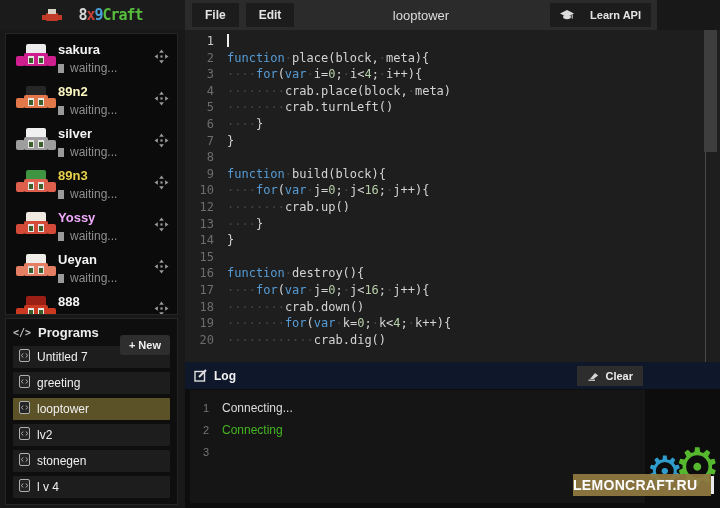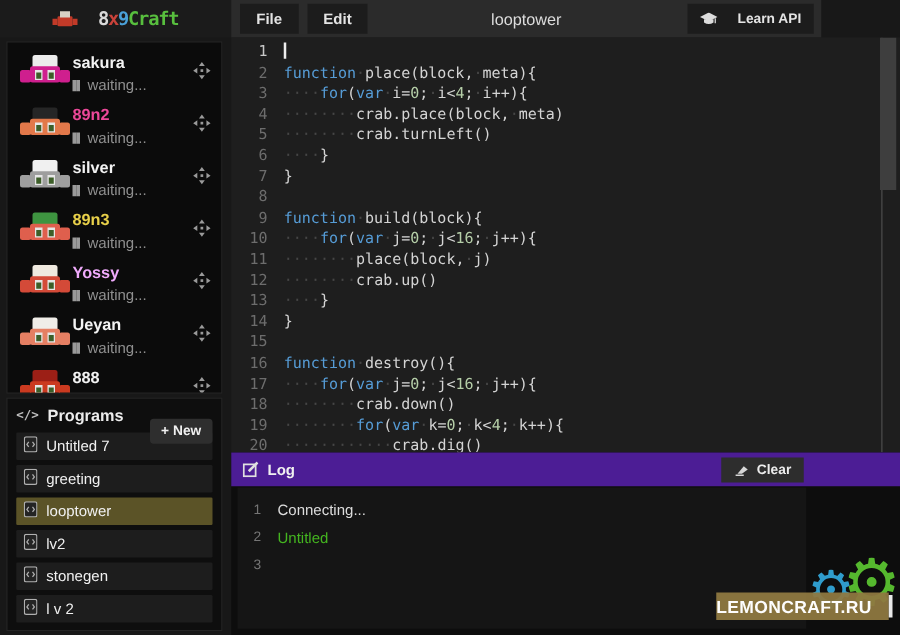--- a/index.html
+++ b/index.html
@@ -58,21 +58,21 @@
     font-size:12px; padding-top:3px; }
   .code-line { height:16.6px; line-height:16.6px; white-space:pre; }
   .ln { display:inline-block; width:42px; padding-right:13px; text-align:right; color:#6d6d6d; }
   .ln.active { color:#c8c8c8; }
   .k{color:#569cd6} .n{color:#b5cea8} .d{color:#d4d4d4} .ws{color:#464646}
   .cursor { display:inline-block; width:2px; height:13px; background:#ededed; margin-bottom:-2px; }
   .ed-rule { position:absolute; right:14px; top:0; width:1px; height:332px; background:rgba(140,140,140,.4); }
   .ed-thumb { position:absolute; right:3px; top:0; width:13px; height:122px; background:#3e3e3e; }
   
   .log { position:absolute; left:185px; top:362px; width:535px; height:146px; background:#0d0d0d; }
-  .log-header { height:27px; background:#4c1d95; display:flex; align-items:center; gap:7px;
+  .log-header { height:27px; background:#0f172a; display:flex; align-items:center; gap:7px;
     padding:0 9px; color:#f0f0f0; font-size:12px; font-weight:bold; }
   .clear-btn { margin-left:auto; margin-right:68px; background:#2d2d2d; color:#ececec;
     font-size:11px; font-weight:bold; height:20px; padding:0 10px; display:flex; align-items:center; gap:6px; }
   .log-body { position:absolute; left:5px; top:28px; width:455px; height:113px;
     background:#151515; padding-top:7px; }
   .log-row { display:flex; align-items:center; height:22px; font-size:12px; }
   .log-num { width:32px; flex:none; text-align:right; padding-right:13px; color:#757575; font-size:11px; }
   .log-text.plain { color:#dcdcdc; }
   .log-text.success { color:#44b520; }
   
@@ -142,21 +142,21 @@
      <span class="head" style="background:#262626"></span>
      <span class="cbody" style="background:#e2784a">
        <span class="eye el">
             <span class="pupil"></span>
           </span>
        <span class="eye er">
             <span class="pupil"></span>
           </span>
      </span>
    </div>
-   <div class="pname" style="color:#ec4899">89n2</div>
+   <div class="pname" style="color:#fef9c3">89n2</div>
    <div class="pstatus">
      <span class="pause"></span>
      <span>waiting...</span>
    </div>
    <span class="move"><svg width="15" height="15" viewBox="0 0 14 14">
   <path d="M7 0.5 L9.2 3.6 H4.8 Z M13.5 7 L10.4 9.2 V4.8 Z M7 13.5 L4.8 10.4 H9.2 Z M0.5 7 L3.6 4.8 V9.2 Z" fill="#9a9a9a"></path>
   <rect x="6" y="6" width="2" height="2" fill="#9a9a9a"></rect>
         </svg></span>
  </div>
  <div class="player-row">
@@ -321,38 +321,37 @@
   <rect x="0.5" y="0.5" width="10" height="12" rx="1.5" fill="#242424" stroke="#b0b0b0"></rect>
   <path d="M4 4.5 L2.5 6.5 L4 8.5 M7 4.5 L8.5 6.5 L7 8.5" fill="none" stroke="#b0b0b0" stroke-width="1"></path>
           </svg></span>
    <span>stonegen</span>
  </div>
  <div class="program-item">
    <span><svg width="11" height="13" viewBox="0 0 11 13">
   <rect x="0.5" y="0.5" width="10" height="12" rx="1.5" fill="#242424" stroke="#b0b0b0"></rect>
   <path d="M4 4.5 L2.5 6.5 L4 8.5 M7 4.5 L8.5 6.5 L7 8.5" fill="none" stroke="#b0b0b0" stroke-width="1"></path>
           </svg></span>
-   <span>l v 2</span>
+   <span>l v 4</span>
  </div>
     </div>
 </div>
 
 <div class="editor">
   <div>
  <div class="code-line"><span class="ln active">1</span><span class="cursor"></span></div>
  <div class="code-line"><span class="ln">2</span><span class="k">function</span><span class="d"><span class="ws">·</span>place(block,<span class="ws">·</span>meta){</span></div>
  <div class="code-line"><span class="ln">3</span><span class="d"><span class="ws">·</span><span class="ws">·</span><span class="ws">·</span><span class="ws">·</span></span><span class="k">for</span><span class="d">(</span><span class="k">var</span><span class="d"><span class="ws">·</span>i=</span><span class="n">0</span><span class="d">;<span class="ws">·</span>i&lt;</span><span class="n">4</span><span class="d">;<span class="ws">·</span>i++){</span></div>
  <div class="code-line"><span class="ln">4</span><span class="d"><span class="ws">·</span><span class="ws">·</span><span class="ws">·</span><span class="ws">·</span><span class="ws">·</span><span class="ws">·</span><span class="ws">·</span><span class="ws">·</span>crab.place(block,<span class="ws">·</span>meta)</span></div>
  <div class="code-line"><span class="ln">5</span><span class="d"><span class="ws">·</span><span class="ws">·</span><span class="ws">·</span><span class="ws">·</span><span class="ws">·</span><span class="ws">·</span><span class="ws">·</span><span class="ws">·</span>crab.turnLeft()</span></div>
  <div class="code-line"><span class="ln">6</span><span class="d"><span class="ws">·</span><span class="ws">·</span><span class="ws">·</span><span class="ws">·</span>}</span></div>
  <div class="code-line"><span class="ln">7</span><span class="d">}</span></div>
  <div class="code-line"><span class="ln">8</span></div>
  <div class="code-line"><span class="ln">9</span><span class="k">function</span><span class="d"><span class="ws">·</span>build(block){</span></div>
  <div class="code-line"><span class="ln">10</span><span class="d"><span class="ws">·</span><span class="ws">·</span><span class="ws">·</span><span class="ws">·</span></span><span class="k">for</span><span class="d">(</span><span class="k">var</span><span class="d"><span class="ws">·</span>j=</span><span class="n">0</span><span class="d">;<span class="ws">·</span>j&lt;</span><span class="n">16</span><span class="d">;<span class="ws">·</span>j++){</span></div>
- <div class="code-line"><span class="ln">11</span><span class="d"><span class="ws">·</span><span class="ws">·</span><span class="ws">·</span><span class="ws">·</span><span class="ws">·</span><span class="ws">·</span><span class="ws">·</span><span class="ws">·</span>place(block,<span class="ws">·</span>j)</span></div>
  <div class="code-line"><span class="ln">12</span><span class="d"><span class="ws">·</span><span class="ws">·</span><span class="ws">·</span><span class="ws">·</span><span class="ws">·</span><span class="ws">·</span><span class="ws">·</span><span class="ws">·</span>crab.up()</span></div>
  <div class="code-line"><span class="ln">13</span><span class="d"><span class="ws">·</span><span class="ws">·</span><span class="ws">·</span><span class="ws">·</span>}</span></div>
  <div class="code-line"><span class="ln">14</span><span class="d">}</span></div>
  <div class="code-line"><span class="ln">15</span></div>
  <div class="code-line"><span class="ln">16</span><span class="k">function</span><span class="d"><span class="ws">·</span>destroy(){</span></div>
  <div class="code-line"><span class="ln">17</span><span class="d"><span class="ws">·</span><span class="ws">·</span><span class="ws">·</span><span class="ws">·</span></span><span class="k">for</span><span class="d">(</span><span class="k">var</span><span class="d"><span class="ws">·</span>j=</span><span class="n">0</span><span class="d">;<span class="ws">·</span>j&lt;</span><span class="n">16</span><span class="d">;<span class="ws">·</span>j++){</span></div>
  <div class="code-line"><span class="ln">18</span><span class="d"><span class="ws">·</span><span class="ws">·</span><span class="ws">·</span><span class="ws">·</span><span class="ws">·</span><span class="ws">·</span><span class="ws">·</span><span class="ws">·</span>crab.down()</span></div>
  <div class="code-line"><span class="ln">19</span><span class="d"><span class="ws">·</span><span class="ws">·</span><span class="ws">·</span><span class="ws">·</span><span class="ws">·</span><span class="ws">·</span><span class="ws">·</span><span class="ws">·</span></span><span class="k">for</span><span class="d">(</span><span class="k">var</span><span class="d"><span class="ws">·</span>k=</span><span class="n">0</span><span class="d">;<span class="ws">·</span>k&lt;</span><span class="n">4</span><span class="d">;<span class="ws">·</span>k++){</span></div>
  <div class="code-line"><span class="ln">20</span><span class="d"><span class="ws">·</span><span class="ws">·</span><span class="ws">·</span><span class="ws">·</span><span class="ws">·</span><span class="ws">·</span><span class="ws">·</span><span class="ws">·</span><span class="ws">·</span><span class="ws">·</span><span class="ws">·</span><span class="ws">·</span>crab.dig()</span></div>
     </div>
@@ -375,21 +374,21 @@
       <span>Clear</span>
     </span>
   </div>
   <div class="log-body">
  <div class="log-row">
    <span class="log-num">1</span>
    <span class="log-text plain">Connecting...</span>
  </div>
  <div class="log-row">
    <span class="log-num">2</span>
-   <span class="log-text success">Untitled</span>
+   <span class="log-text success">Connecting</span>
  </div>
  <div class="log-row">
    <span class="log-num">3</span>
  </div>
     </div>
 </div>
 
 <div class="gear blue">⚙</div>
 <div class="gear green">⚙</div>
 <div class="wm-banner">

